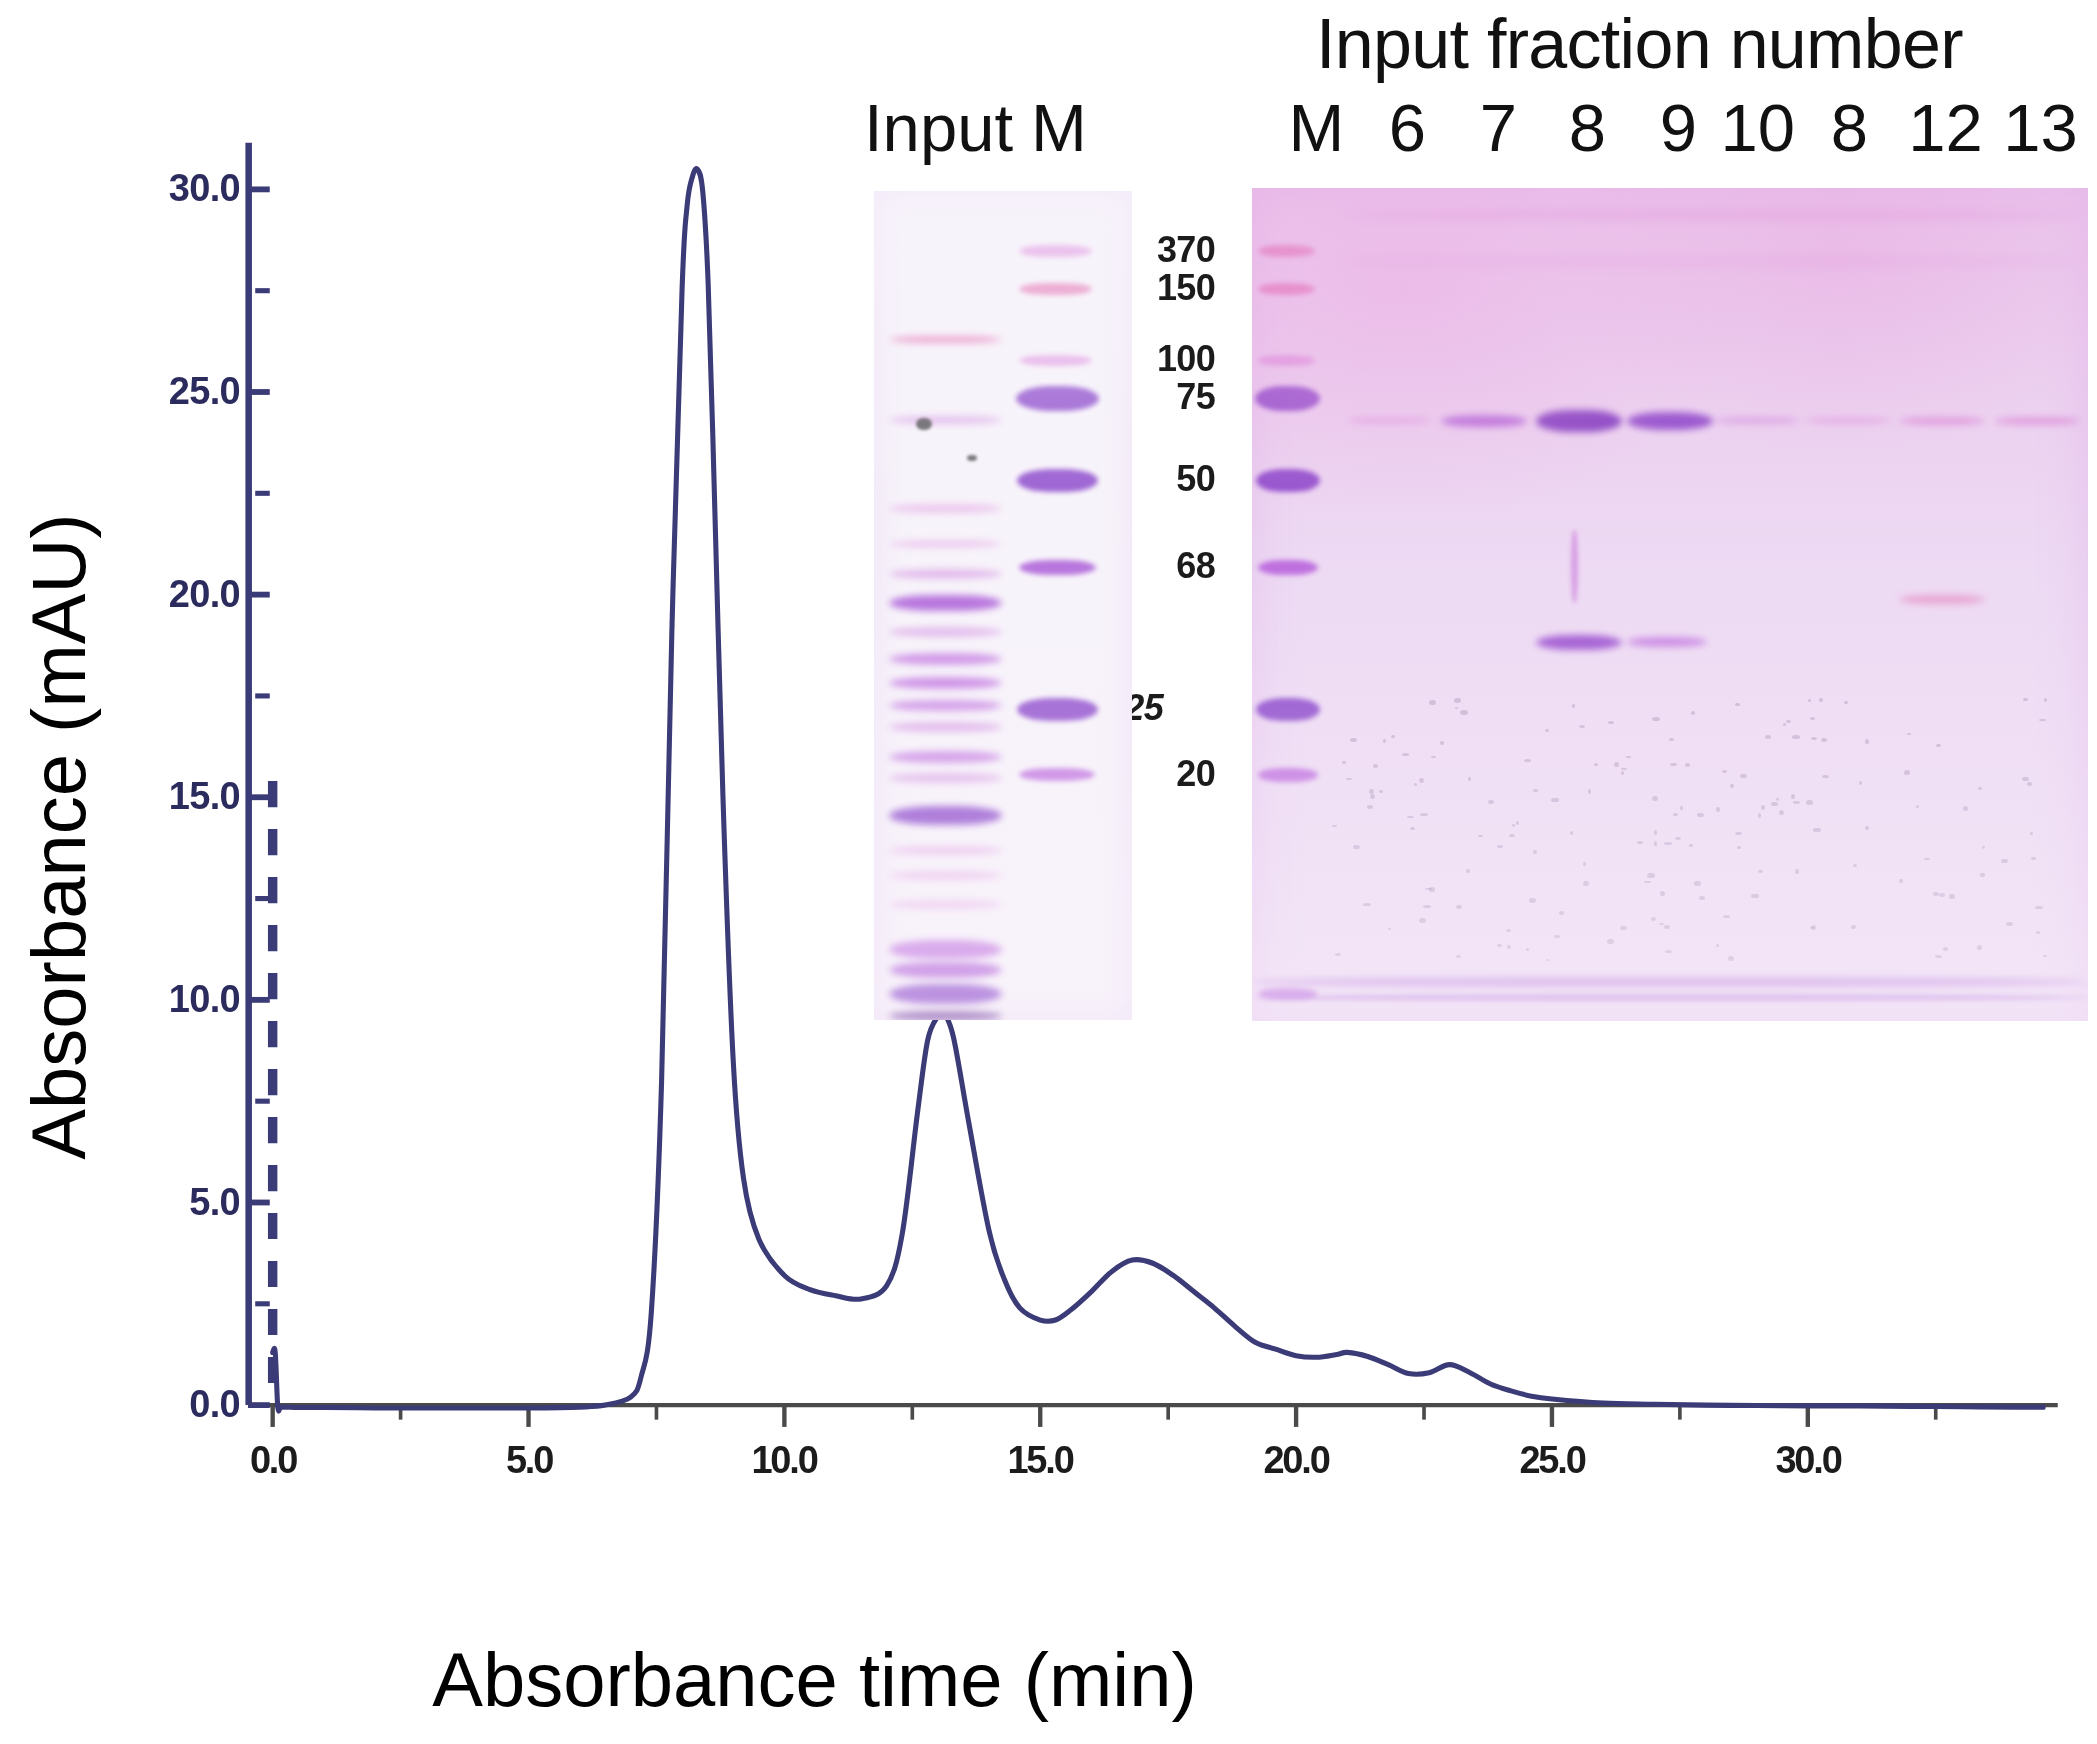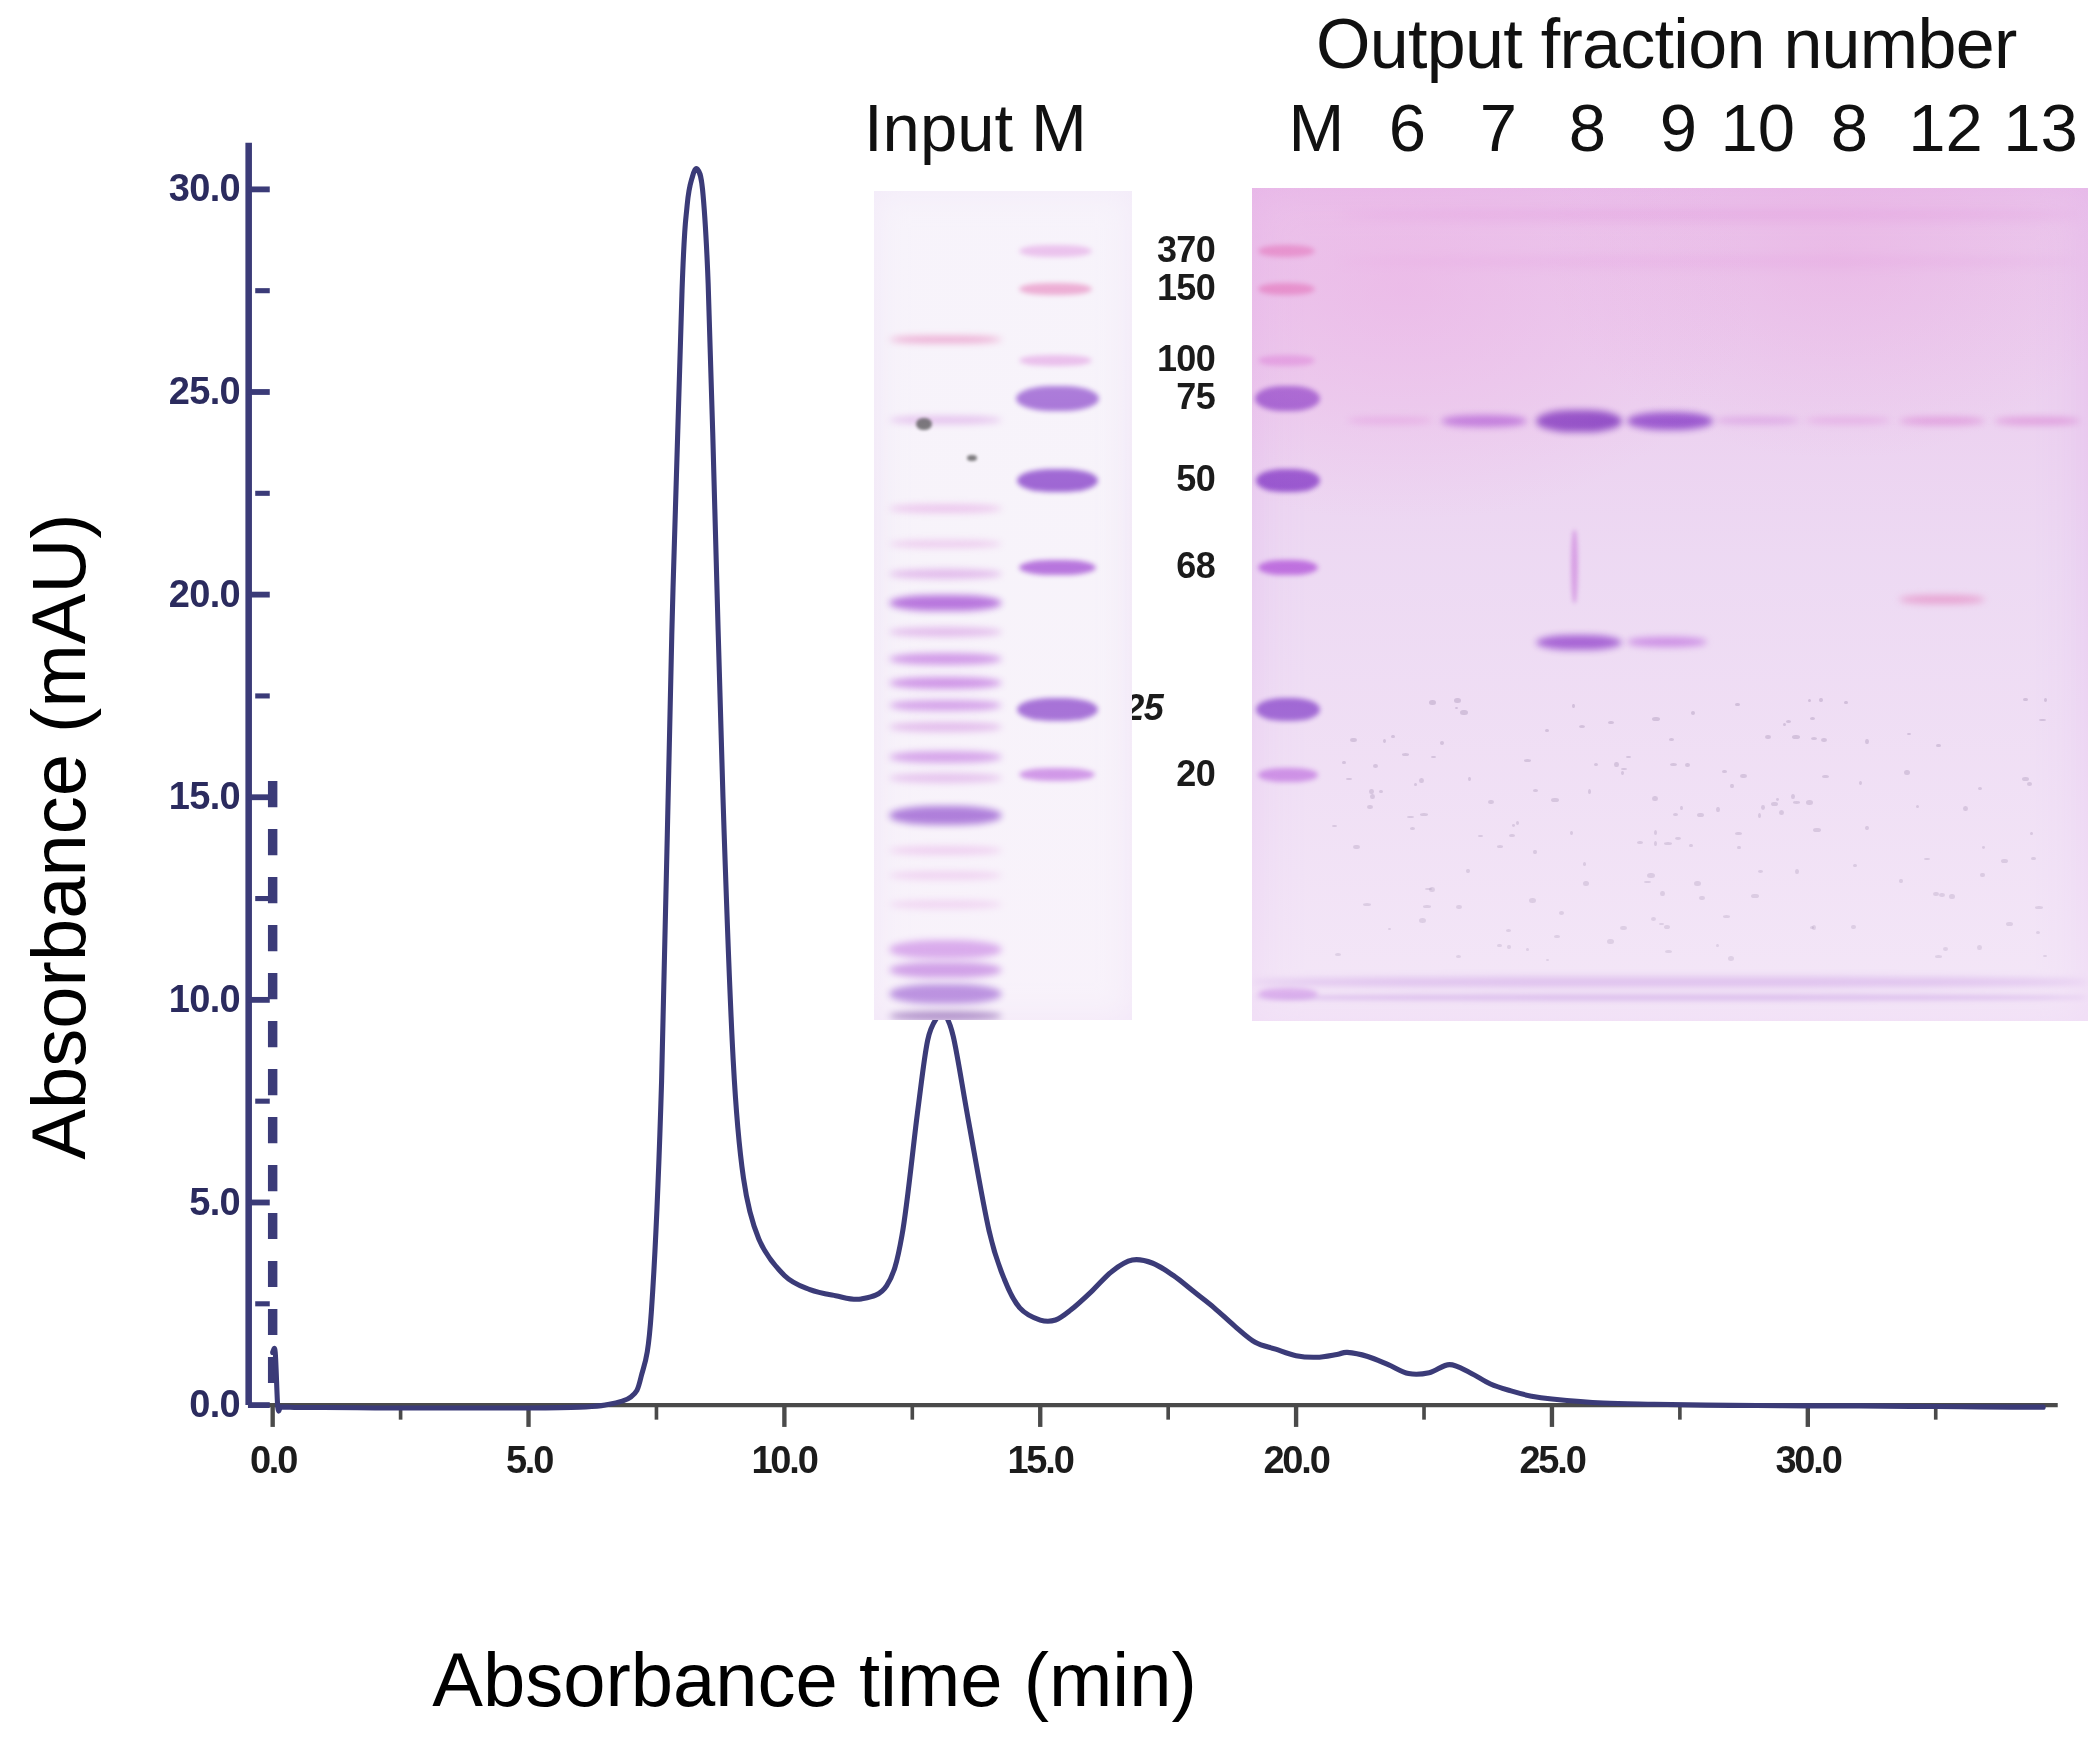--- a/index.html
+++ b/index.html
@@ -103,21 +103,21 @@
 <div id="xtick-labels">
     <div class="xtick-lab" style="left: 204px; top: 1439px; width: 138px; text-align: center;">0.0</div>
     <div class="xtick-lab" style="left: 460px; top: 1439px; width: 138px; text-align: center;">5.0</div>
     <div class="xtick-lab" style="left: 715px; top: 1439px; width: 138px; text-align: center;">10.0</div>
     <div class="xtick-lab" style="left: 971px; top: 1439px; width: 138px; text-align: center;">15.0</div>
     <div class="xtick-lab" style="left: 1227px; top: 1439px; width: 138px; text-align: center;">20.0</div>
     <div class="xtick-lab" style="left: 1483px; top: 1439px; width: 138px; text-align: center;">25.0</div>
     <div class="xtick-lab" style="left: 1739px; top: 1439px; width: 138px; text-align: center;">30.0</div>
   </div>
 
-<div class="gel-head" id="out-header" style="left:1316px;top:4.4px;font-size:70px;letter-spacing:-0.7px;">Output fraction number</div>
+<div class="gel-head" id="out-header" style="left:1316px;top:4.4px;font-size:70px;letter-spacing:-0.7px;">Input fraction number</div>
 
 <div class="gel-head" id="lab-input" style="left:864px;top:89px;font-size:67px;">Input</div>
 <div class="gel-head" id="lab-inputM" style="left:1031px;top:89px;font-size:67px;">M</div>
 
 <div id="out-lane-labels">
     <div class="gel-head" style="left: 1269px; top: 89px; font-size: 67px; width: 95px; text-align: center;">M</div>
     <div class="gel-head" style="left: 1360px; top: 89px; font-size: 67px; width: 95px; text-align: center;">6</div>
     <div class="gel-head" style="left: 1451px; top: 89px; font-size: 67px; width: 95px; text-align: center;">7</div>
     <div class="gel-head" style="left: 1540px; top: 89px; font-size: 67px; width: 95px; text-align: center;">8</div>
     <div class="gel-head" style="left: 1631px; top: 89px; font-size: 67px; width: 95px; text-align: center;">9</div>

